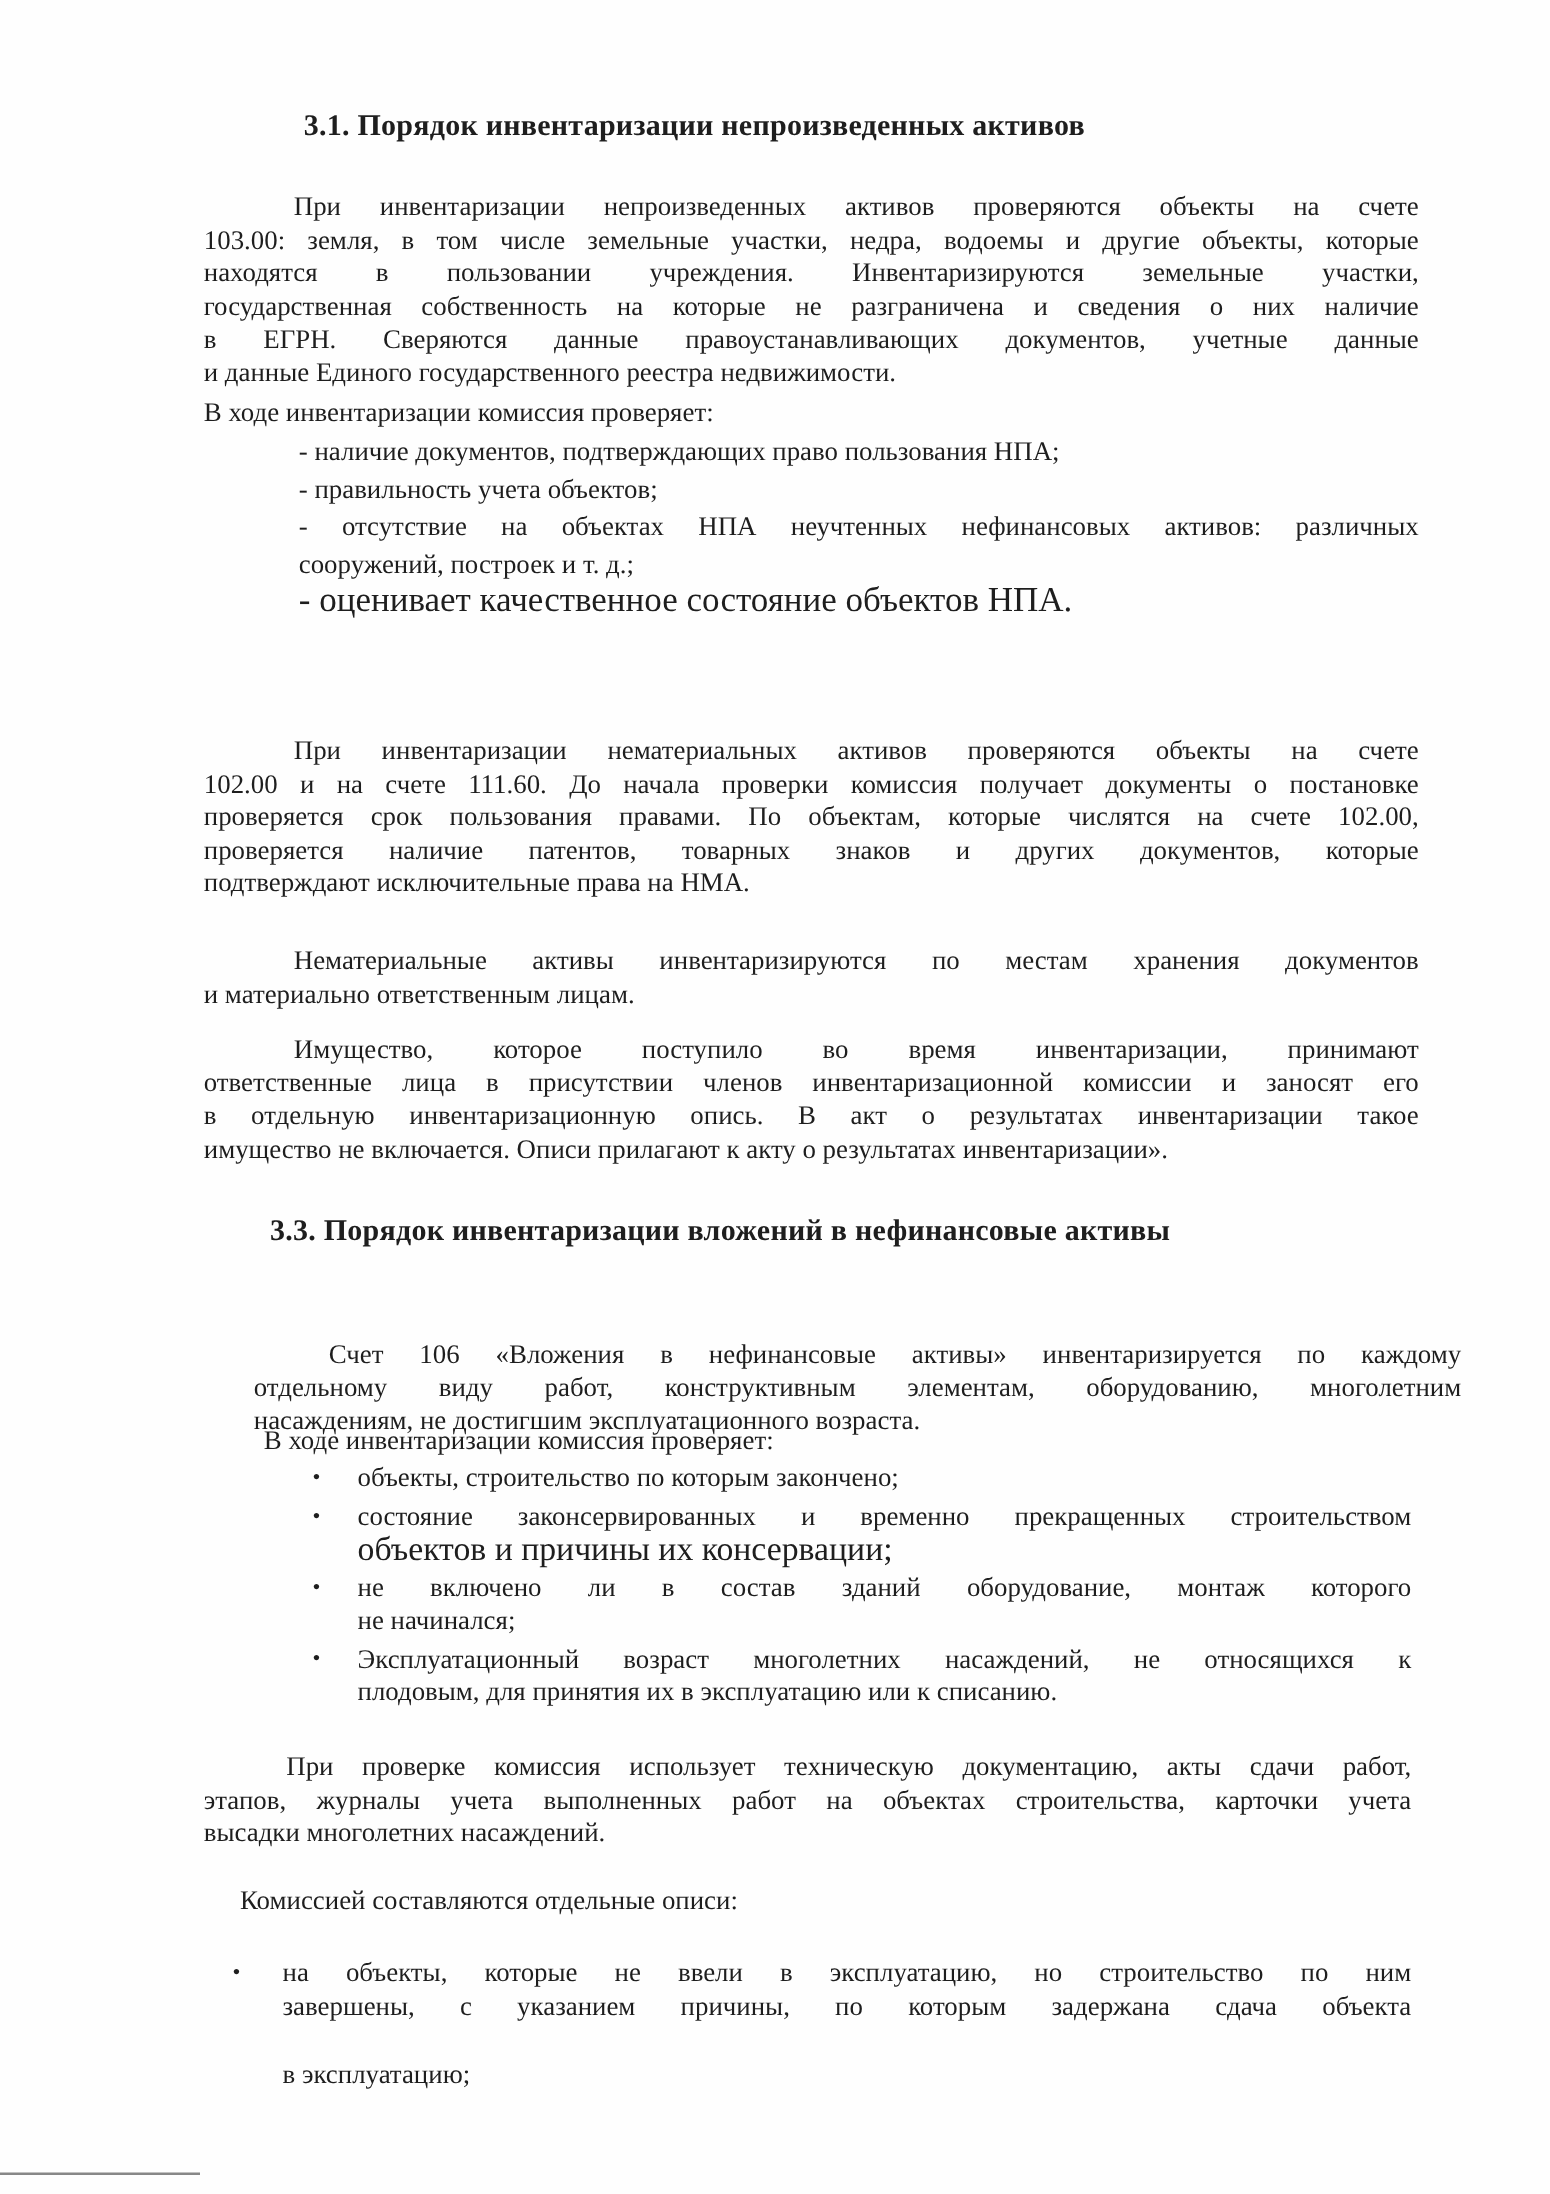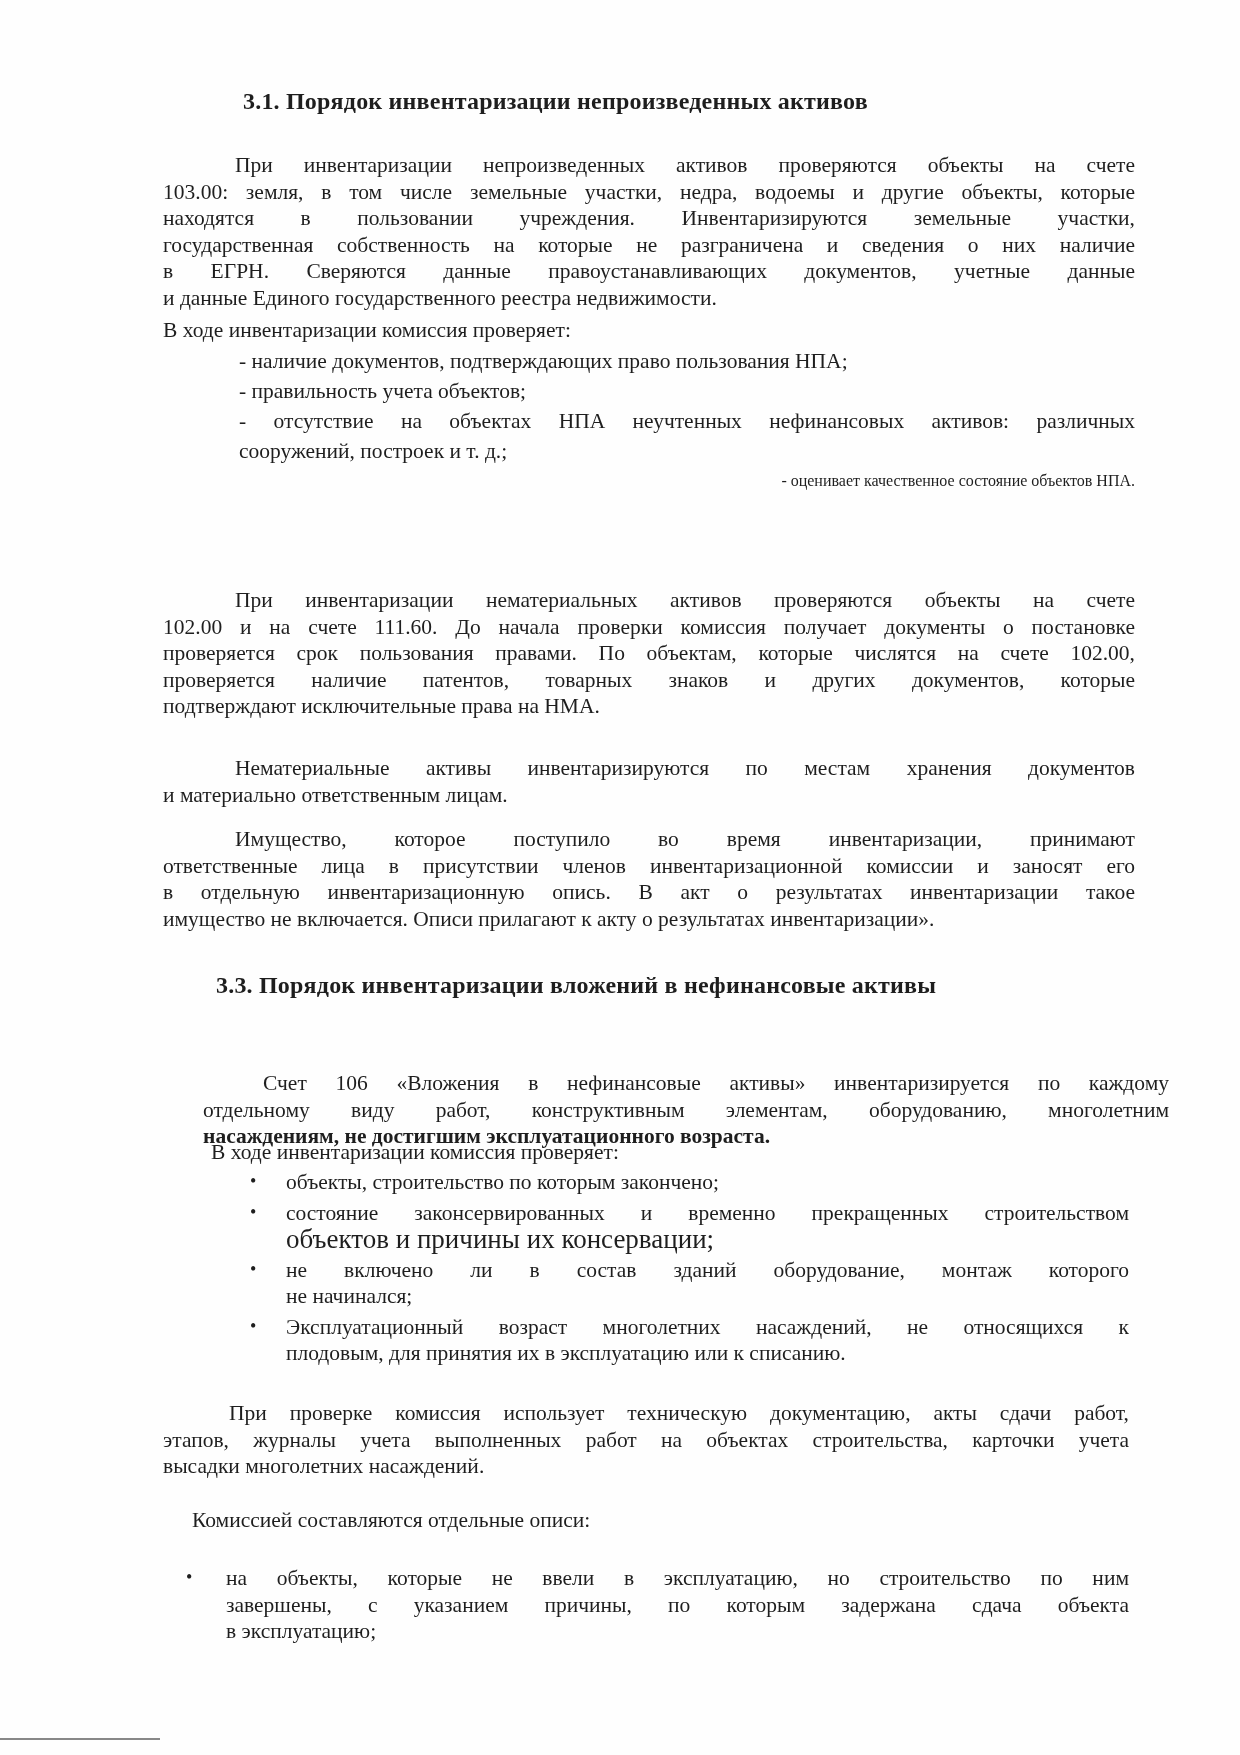--- a/index.html
+++ b/index.html
@@ -31,21 +31,21 @@
     <div class="just">в ЕГРН.  Сверяются  данные  правоустанавливающих  документов,  учетные  данные</div>
     <div style="font-size:21.5px;line-height:26.5px;">и данные Единого государственного реестра недвижимости.</div>
   </div>
 
   <div class="line" style="left:163px;top:318px;">В ходе инвентаризации комиссия проверяет:</div>
   <div class="blk" style="left:239px;top:346px;width:896px;">
     <div style="font-size:21.5px;line-height:30px;">- наличие документов, подтверждающих право пользования НПА;</div>
     <div style="font-size:21.5px;line-height:30px;">- правильность учета объектов;</div>
     <div class="just" style="line-height:30px;">-  отсутствие  на объектах  НПА  неучтенных  нефинансовых  активов:  различных</div>
     <div style="font-size:21.5px;line-height:30px;">сооружений, построек и т. д.;</div>
-    <div style="font-size:16px;line-height:30px;text-align:right;">- оценивает качественное состояние объектов НПА.</div>
+    <div style="font-size:28px;line-height:30px;">- оценивает качественное состояние объектов НПА.</div>
   </div>
 
 
   <div class="blk" style="left:163px;top:587px;width:972px;">
     <div class="just" style="padding-left:72px;">При  инвентаризации  нематериальных  активов  проверяются  объекты  на счете</div>
     <div class="just">102.00 и на счете 111.60. До начала проверки комиссия получает документы о постановке</div>
     <div class="just">проверяется срок пользования правами. По объектам, которые числятся на счете 102.00,</div>
     <div class="just">проверяется  наличие  патентов,  товарных  знаков  и других  документов,  которые</div>
     <div style="font-size:21.5px;line-height:26.5px;">подтверждают исключительные права на НМА.</div>
   </div>
@@ -60,21 +60,21 @@
     <div class="just">ответственные  лица  в присутствии  членов  инвентаризационной  комиссии  и заносят  его</div>
     <div class="just">в отдельную  инвентаризационную  опись.  В акт  о результатах  инвентаризации  такое</div>
     <div style="font-size:21.5px;line-height:26.5px;">имущество не включается. Описи прилагают к акту о результатах инвентаризации».</div>
   </div>
 
   <div class="abs h" style="left:216px;top:972px;">3.3. Порядок инвентаризации вложений в нефинансовые активы</div>
 
   <div class="blk" style="left:163px;top:1070px;width:966px;margin-left:40px;">
     <div class="just" style="padding-left:60px;">Счет  106  «Вложения  в нефинансовые  активы»  инвентаризируется  по каждому</div>
     <div class="just">отдельному  виду  работ,  конструктивным  элементам, оборудованию,  многолетним</div>
-    <div style="font-size:21.5px;line-height:26.5px;font-weight:bold;">насаждениям, не достигшим эксплуатационного возраста.</div>
+    <div style="font-size:21.5px;line-height:26.5px;">насаждениям, не достигшим эксплуатационного возраста.</div>
   </div>
 
   <div class="line" style="left:211px;top:1140px;">В ходе инвентаризации комиссия проверяет:</div>
 
   <div class="blk" style="left:250px;top:1169px;width:879px;">
     <div style="position:relative;">
       <span class="bullet" style="left:0;top:2px;">•</span>
       <div style="margin-left:36px;font-size:21.5px;line-height:26.5px;">объекты, строительство по которым закончено;</div>
     </div>
     <div style="position:relative;margin-top:4px;">
@@ -100,18 +100,18 @@
     <div style="font-size:21.5px;line-height:26.5px;">высадки многолетних насаждений.</div>
   </div>
 
   <div class="line" style="left:192px;top:1508px;">Комиссией составляются отдельные описи:</div>
 
   <div class="blk" style="left:186px;top:1565px;width:943px;">
     <div style="position:relative;">
       <span class="bullet" style="left:0;top:2px;">•</span>
       <div class="just" style="margin-left:40px;">на объекты,    которые    не ввели    в эксплуатацию,    но строительство    по ним</div>
       <div class="just" style="margin-left:40px;">завершены,   с   указанием   причины,   по которым   задержана   сдача   объекта</div>
-      <div style="margin-left:40px;font-size:21.5px;line-height:26.5px;">в эксплуатацию;</div>
+      <div style="margin-left:40px;font-size:21.5px;line-height:26.5px;margin-top:28px;">в эксплуатацию;</div>
     </div>
   </div>
 
   <div class="scanline"></div>
 </div>
 
 </body></html>

